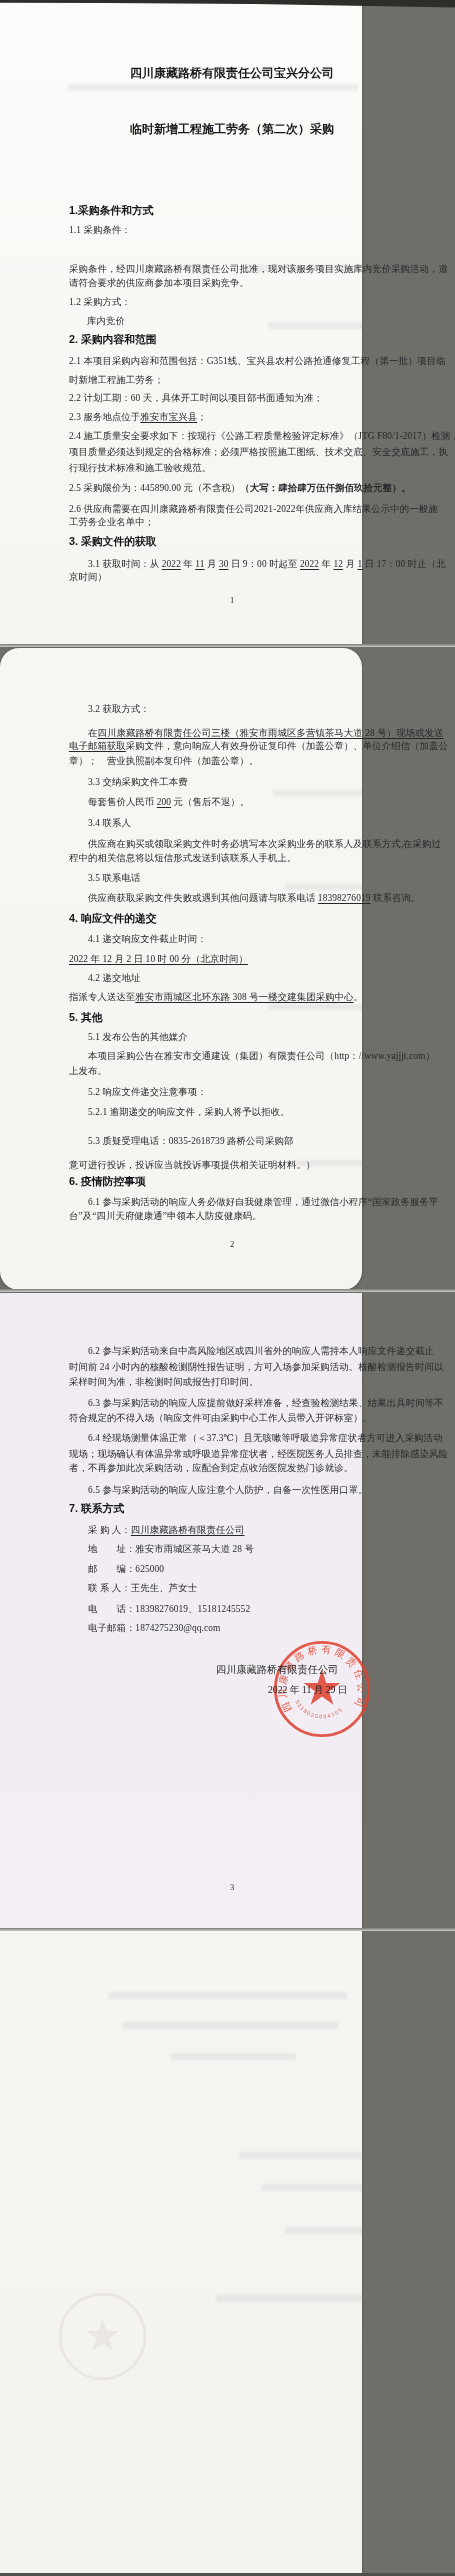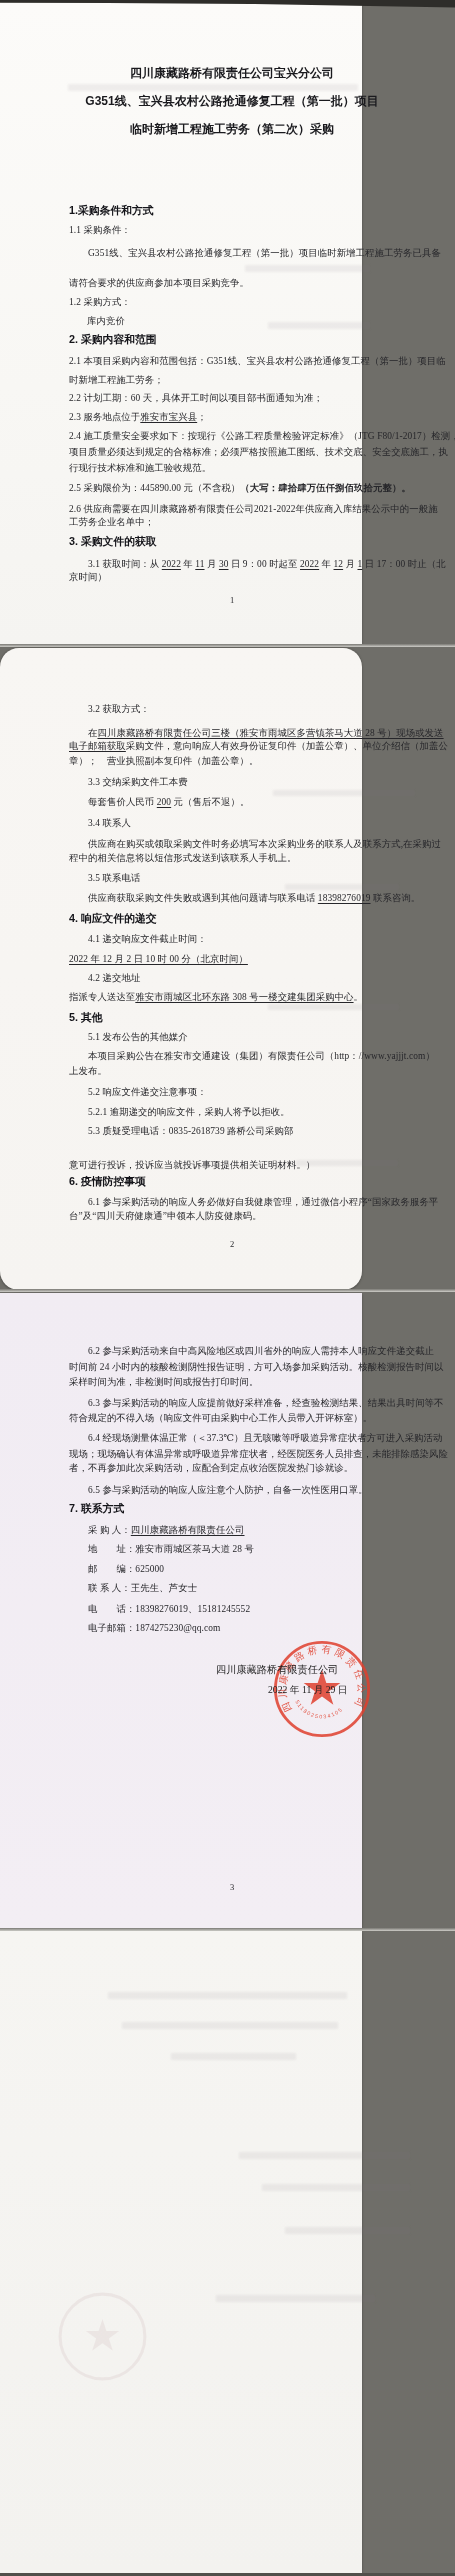--- a/index.html
+++ b/index.html
@@ -34,26 +34,25 @@
 <body>
 
 <div class="top-curl"></div>
 
 <div class="page" id="page1">
   <div class="ghost" style="left:68px;top:81px;width:290px;height:6.3px;"></div>
   <div class="ghost" style="left:245px;top:262px;width:125px;height:6.3px;"></div>
   <div class="ghost" style="left:268px;top:319px;width:102px;height:6.3px;"></div>
 
   <div class="title" style="top:63px;">四川康藏路桥有限责任公司宝兴分公司</div>
-  <div class="title" style="top:91px;">G351线、宝兴县农村公路抢通修复工程（第一批）项目</div>
   <div class="title" style="top:119px;">临时新增工程施工劳务（第二次）采购</div>
 
   <div class="heading" style="left:69px;top:200px;">1.采购条件和方式</div>
   <div class="line" style="left:69px;top:221px;">1.1 采购条件：</div>
-  <div class="line" style="left:88px;top:244px;">G351线、宝兴县农村公路抢通修复工程（第一批）项目临时新增工程施工劳务已具备</div>
+  <div class="line" style="left:69px;top:260px;">采购条件，经四川康藏路桥有限责任公司批准，现对该服务项目实施库内竞价采购活动，邀</div>
   <div class="line" style="left:69px;top:274px;">请符合要求的供应商参加本项目采购竞争。</div>
   <div class="line" style="left:69px;top:293px;">1.2 采购方式：</div>
   <div class="line" style="left:87px;top:312px;">库内竞价</div>
 
   <div class="heading" style="left:69px;top:329px;">2. 采购内容和范围</div>
   <div class="line" style="left:69px;top:352px;">2.1 本项目采购内容和范围包括：G351线、宝兴县农村公路抢通修复工程（第一批）项目临</div>
   <div class="line" style="left:69px;top:371px;">时新增工程施工劳务；</div>
   <div class="line" style="left:69px;top:389px;">2.2 计划工期：60 天，具体开工时间以项目部书面通知为准；</div>
   <div class="line" style="left:69px;top:408px;"><span>2.3 服务地点位于</span><span class="u">雅安市宝兴县</span><span>；</span></div>
   <div class="line" style="left:69px;top:427px;">2.4 施工质量安全要求如下：按现行《公路工程质量检验评定标准》（JTG F80/1-2017）检测，</div>
@@ -98,21 +97,21 @@
   <div class="line" style="left:69px;top:305px;"><span class="u">2022 年 12 月 2 日 10 时 00 分（北京时间）</span></div>
   <div class="line" style="left:88px;top:324px;text-align:center;">4.2 递交地址</div>
   <div class="line" style="left:69px;top:343px;"><span>指派专人送达至</span><span class="u">雅安市雨城区北环东路 308 号一楼交建集团采购中心</span><span>。</span></div>
 
   <div class="heading" style="left:69px;top:362px;">5. 其他</div>
   <div class="line" style="left:88px;top:383px;">5.1 发布公告的其他媒介</div>
   <div class="line" style="left:88px;top:402px;">本项目采购公告在雅安市交通建设（集团）有限责任公司（http：//www.yajjjt.com）</div>
   <div class="line" style="left:69px;top:417px;">上发布。</div>
   <div class="line" style="left:88px;top:438px;">5.2 响应文件递交注意事项：</div>
   <div class="line" style="left:88px;top:458px;">5.2.1 逾期递交的响应文件，采购人将予以拒收。</div>
-  <div class="line" style="left:88px;top:477px;">5.3 质疑受理电话：0835-2618739 路桥公司采购部</div>
+  <div class="line" style="left:88px;top:487px;">5.3 质疑受理电话：0835-2618739 路桥公司采购部</div>
   <div class="line" style="left:69px;top:511px;">意可进行投诉，投诉应当就投诉事项提供相关证明材料。）</div>
 
   <div class="heading" style="left:69px;top:526px;">6. 疫情防控事项</div>
   <div class="line" style="left:88px;top:548px;">6.1 参与采购活动的响应人务必做好自我健康管理，通过微信小程序“国家政务服务平</div>
   <div class="line" style="left:69px;top:562px;">台”及“四川天府健康通”申领本人防疫健康码。</div>
 
   <div class="pageno" style="top:591px;">2</div>
 </div>
 
 <div class="seam" style="top:1289px;"></div>

